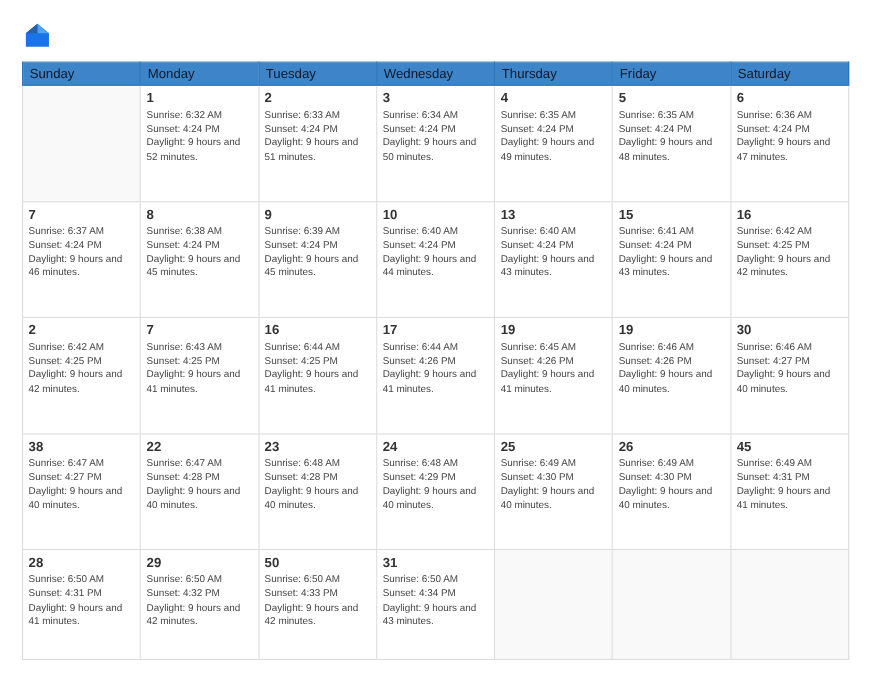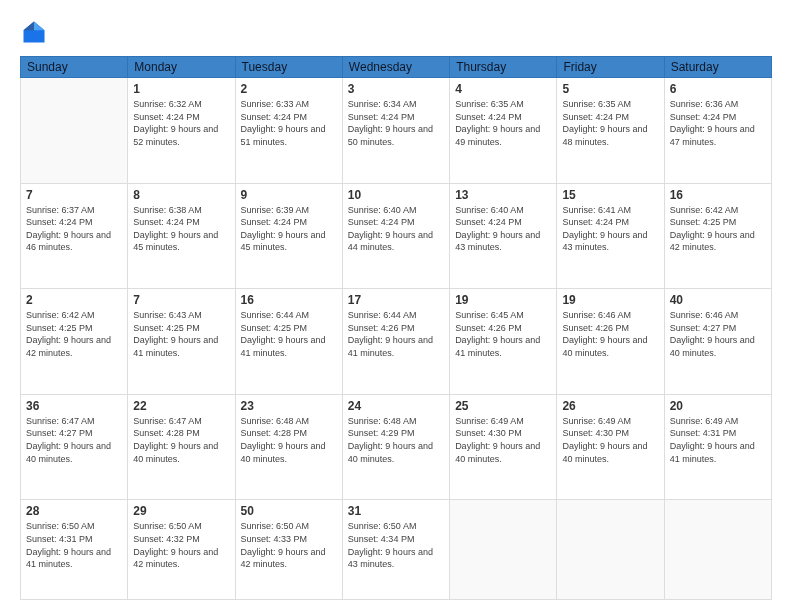--- a/index.html
+++ b/index.html
@@ -209,27 +209,27 @@
           </td>
           <td>
             <span class="day-number">19</span>
             <div class="day-info">Sunrise: 6:45 AM<br>Sunset: 4:26 PM<br>Daylight: 9 hours and 41 minutes.</div>
           </td>
           <td>
             <span class="day-number">19</span>
             <div class="day-info">Sunrise: 6:46 AM<br>Sunset: 4:26 PM<br>Daylight: 9 hours and 40 minutes.</div>
           </td>
           <td>
-            <span class="day-number">40</span>
+            <span class="day-number">30</span>
             <div class="day-info">Sunrise: 6:46 AM<br>Sunset: 4:27 PM<br>Daylight: 9 hours and 40 minutes.</div>
           </td>
         </tr>
         <tr>
           <td>
-            <span class="day-number">36</span>
+            <span class="day-number">38</span>
             <div class="day-info">Sunrise: 6:47 AM<br>Sunset: 4:27 PM<br>Daylight: 9 hours and 40 minutes.</div>
           </td>
           <td>
             <span class="day-number">22</span>
             <div class="day-info">Sunrise: 6:47 AM<br>Sunset: 4:28 PM<br>Daylight: 9 hours and 40 minutes.</div>
           </td>
           <td>
             <span class="day-number">23</span>
             <div class="day-info">Sunrise: 6:48 AM<br>Sunset: 4:28 PM<br>Daylight: 9 hours and 40 minutes.</div>
           </td>
@@ -239,21 +239,21 @@
           </td>
           <td>
             <span class="day-number">25</span>
             <div class="day-info">Sunrise: 6:49 AM<br>Sunset: 4:30 PM<br>Daylight: 9 hours and 40 minutes.</div>
           </td>
           <td>
             <span class="day-number">26</span>
             <div class="day-info">Sunrise: 6:49 AM<br>Sunset: 4:30 PM<br>Daylight: 9 hours and 40 minutes.</div>
           </td>
           <td>
-            <span class="day-number">20</span>
+            <span class="day-number">45</span>
             <div class="day-info">Sunrise: 6:49 AM<br>Sunset: 4:31 PM<br>Daylight: 9 hours and 41 minutes.</div>
           </td>
         </tr>
         <tr class="last-row">
           <td>
             <span class="day-number">28</span>
             <div class="day-info">Sunrise: 6:50 AM<br>Sunset: 4:31 PM<br>Daylight: 9 hours and 41 minutes.</div>
           </td>
           <td>
             <span class="day-number">29</span>

